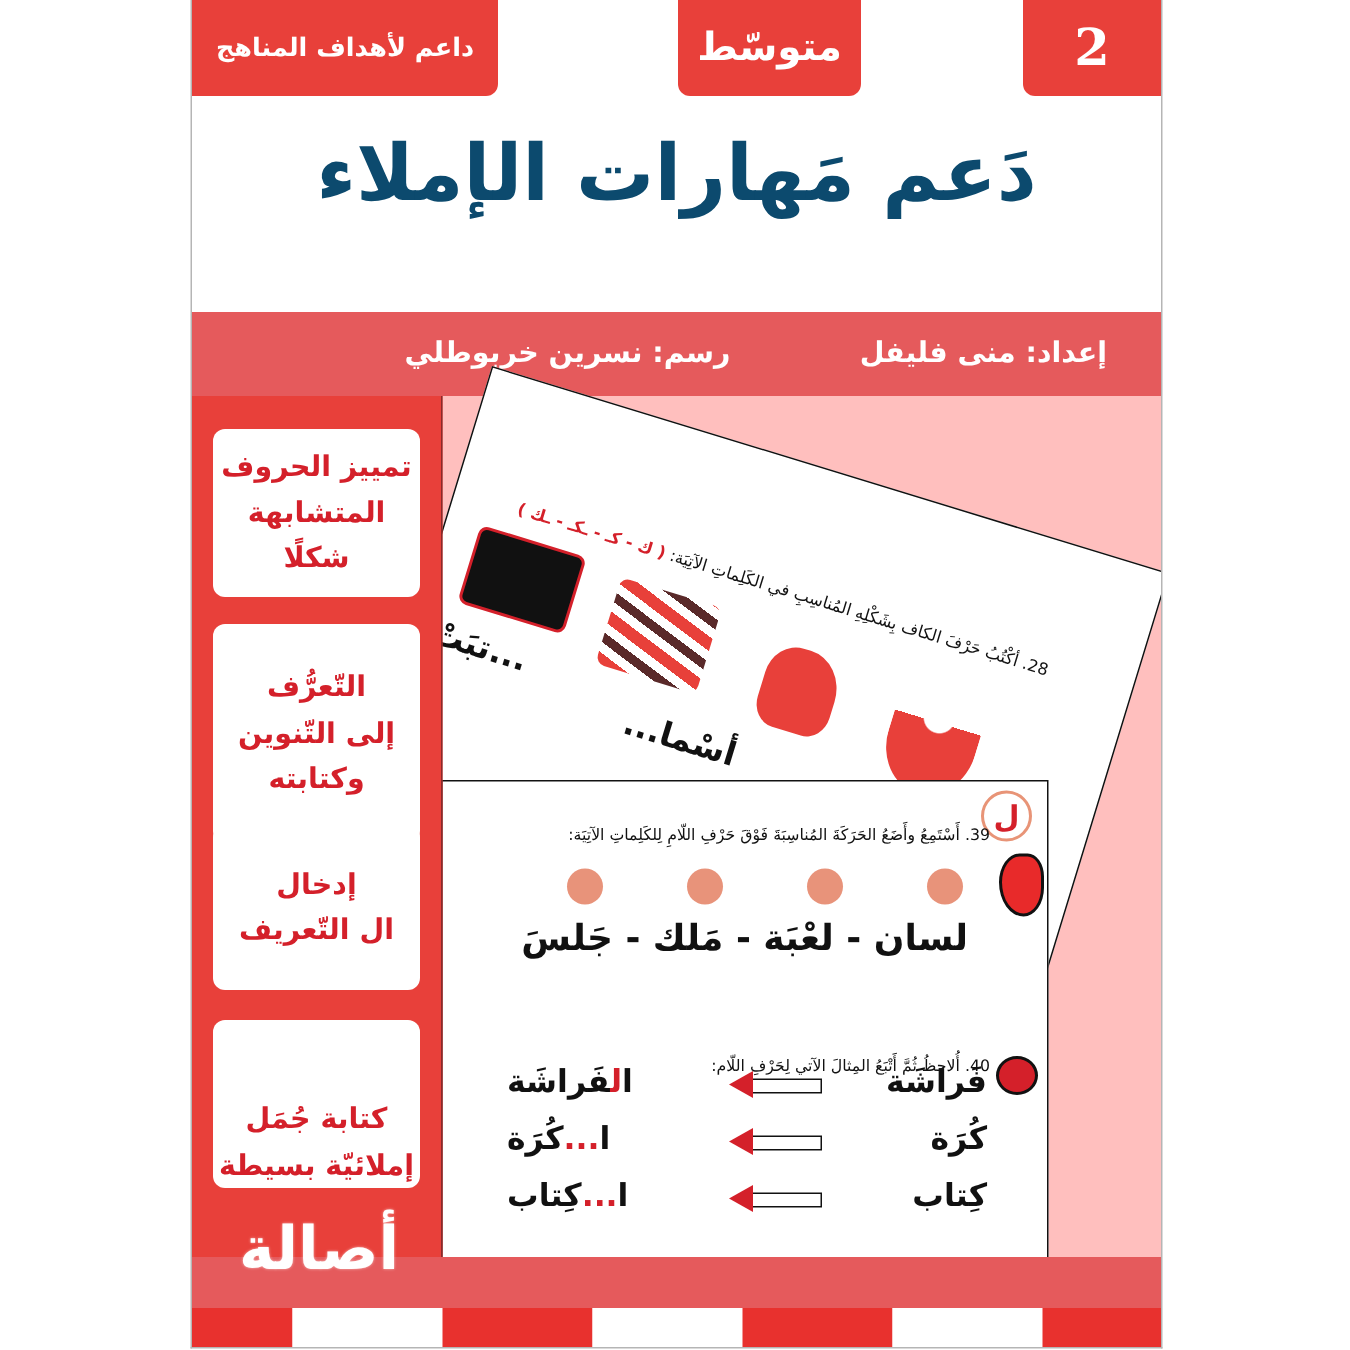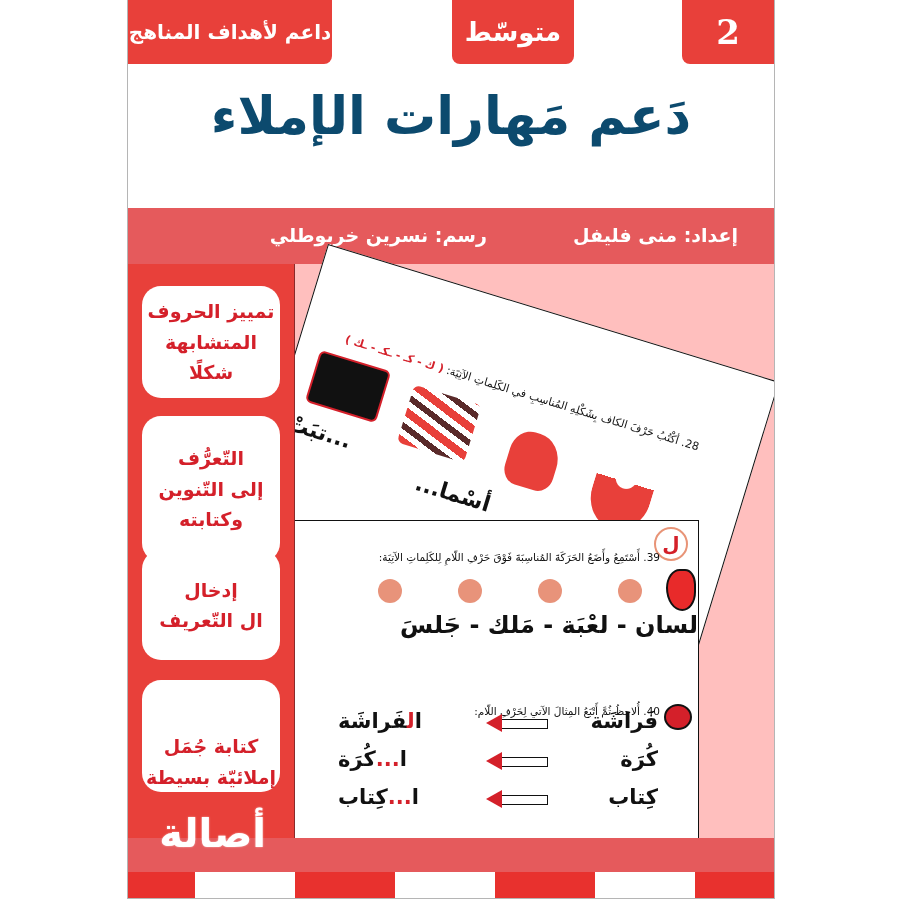--- a/index.html
+++ b/index.html
@@ -1,41 +1,41 @@
 <!DOCTYPE html>
 <html><head>
   <meta charset="utf-8">
   <style>
     html, body { margin: 0; padding: 0; background: #ffffff; }
     body { width: 900px; height: 900px; position: relative; overflow: hidden; font-family: "DejaVu Sans", sans-serif; }
     .cover { position: absolute; left: 127px; top: 0; width: 646px; height: 898px; background: #ffffff; border-left: 1px solid #b5b5b5; border-right: 1px solid #b5b5b5; border-bottom: 1px solid #b5b5b5; overflow: hidden; direction: rtl; }
     .tab { position: absolute; top: 0; height: 64px; background: #e8403a; color: #fff; border-radius: 0 0 8px 8px; display: flex; align-items: center; justify-content: center; font-weight: bold; }
     .tab-num { right: 0; width: 92px; border-radius: 0 0 0 8px; font-family: "DejaVu Serif", serif; font-size: 34px; }
     .tab-level { right: 200px; width: 122px; font-size: 26px; }
-    .tab-goal { left: 0; width: 204px; border-radius: 0 0 8px 0; font-size: 20px; }
+    .tab-goal { left: 0; width: 204px; border-radius: 0 0 8px 0; font-size: 17px; }
     .main-title { position: absolute; top: 86px; right: 0; left: 0; text-align: center; color: #0c4a6e; font-size: 52px; font-weight: bold; letter-spacing: 1px; }
     .credits { position: absolute; top: 208px; left: 0; right: 0; height: 56px; background: #e55a5c; color: #fff; font-size: 19px; font-weight: bold; }
     .credit-author { position: absolute; right: 36px; top: 16px; }
     .credit-illus { position: absolute; right: 287px; top: 16px; }
     .body-area { position: absolute; top: 264px; left: 0; right: 0; height: 574px; background: #ffbfbe; }
     .sidebar { position: absolute; top: 0; left: 0; width: 166px; height: 574px; background: #e8403a; border-right: 1px solid #8a2a2a; }
-    .feature { position: absolute; left: 14px; width: 138px; background: #fff; border-radius: 19px; color: #d4202a; font-weight: bold; font-size: 19px; line-height: 1.6; text-align: center; display: flex; align-items: center; justify-content: center; direction: rtl; }
+    .feature { position: absolute; left: 14px; width: 138px; background: #fff; border-radius: 8px; color: #d4202a; font-weight: bold; font-size: 19px; line-height: 1.6; text-align: center; display: flex; align-items: center; justify-content: center; direction: rtl; }
     .feature span { display: block; }
     .page-back { position: absolute; left: 200px; top: -20px; width: 470px; height: 320px; background: #fff; border: 1.5px solid #111; transform: rotate(17deg); transform-origin: 0 0; }
     .exercise-28 { position: absolute; left: 190px; top: 60px; width: 430px; height: 200px; transform: rotate(17deg); transform-origin: 0 0; direction: rtl; font-size: 11px; color: #111; }
     .ex28-head { position: absolute; right: 30px; top: 0px; white-space: nowrap; }
     .ex28-forms { color: #d4202a; font-weight: bold; }
     .illus { position: absolute; border-radius: 6px; }
     .w28 { position: absolute; font-size: 22px; font-weight: bold; color: #111; }
     .page-front { position: absolute; left: 166px; top: 256px; width: 403px; height: 318px; background: #fff; border: 1.5px solid #111; direction: rtl; }
     .letter-circle { position: absolute; right: 10px; top: 6px; width: 30px; height: 30px; border: 2px solid #e89477; border-radius: 50%; color: #d4202a; font-weight: bold; font-size: 20px; display: flex; align-items: center; justify-content: center; }
     .instr { position: absolute; font-size: 10.5px; color: #111; white-space: nowrap; }
     .ear { position: absolute; right: 2px; top: 48px; width: 26px; height: 38px; background: #e82a2a; border-radius: 50% 40% 50% 60%; border: 2px solid #111; }
     .vowel-dot { position: absolute; top: 58px; width: 24px; height: 24px; background: #e8937a; border-radius: 50%; }
-    .words-line { position: absolute; left: 0; right: 0; text-align: right; font-size: 24px; font-weight: bold; color: #111; }
+    .words-line { position: absolute; left: 0; right: 0; text-align: center; font-size: 24px; font-weight: bold; color: #111; }
     .eye-icon { position: absolute; right: 6px; top: 183px; width: 24px; height: 22px; background: #d4202a; border-radius: 50%; border: 2px solid #111; }
     .row40 { position: absolute; right: 40px; width: 320px; height: 32px; font-size: 21px; font-weight: bold; color: #111; }
     .row40 .src { position: absolute; right: 0; top: 0; }
     .row40 .arrow { position: absolute; right: 110px; top: 9px; width: 62px; height: 10px; }
     .row40 .arrow .shaft { position: absolute; right: 0; top: 1px; width: 46px; height: 8px; border: 1.5px solid #111; background: #fff; }
     .row40 .arrow .head { position: absolute; left: 0; top: -4px; width: 0; height: 0; border-top: 9px solid transparent; border-bottom: 9px solid transparent; border-right: 16px solid #d4202a; }
     .row40 .dst { position: absolute; left: 0; top: 0; }
     .row40 .dst .red { color: #d4202a; }
     .bottom-band { position: absolute; top: 838px; left: 0; right: 0; height: 34px; background: #e55a5c; }
     .logo { position: absolute; left: 34px; top: 802px; width: 104px; height: 62px; color: #fff; font-size: 40px; font-weight: bold; text-align: center; line-height: 62px; direction: rtl; text-shadow: 0 0 2px rgba(255,255,255,0.6); }

